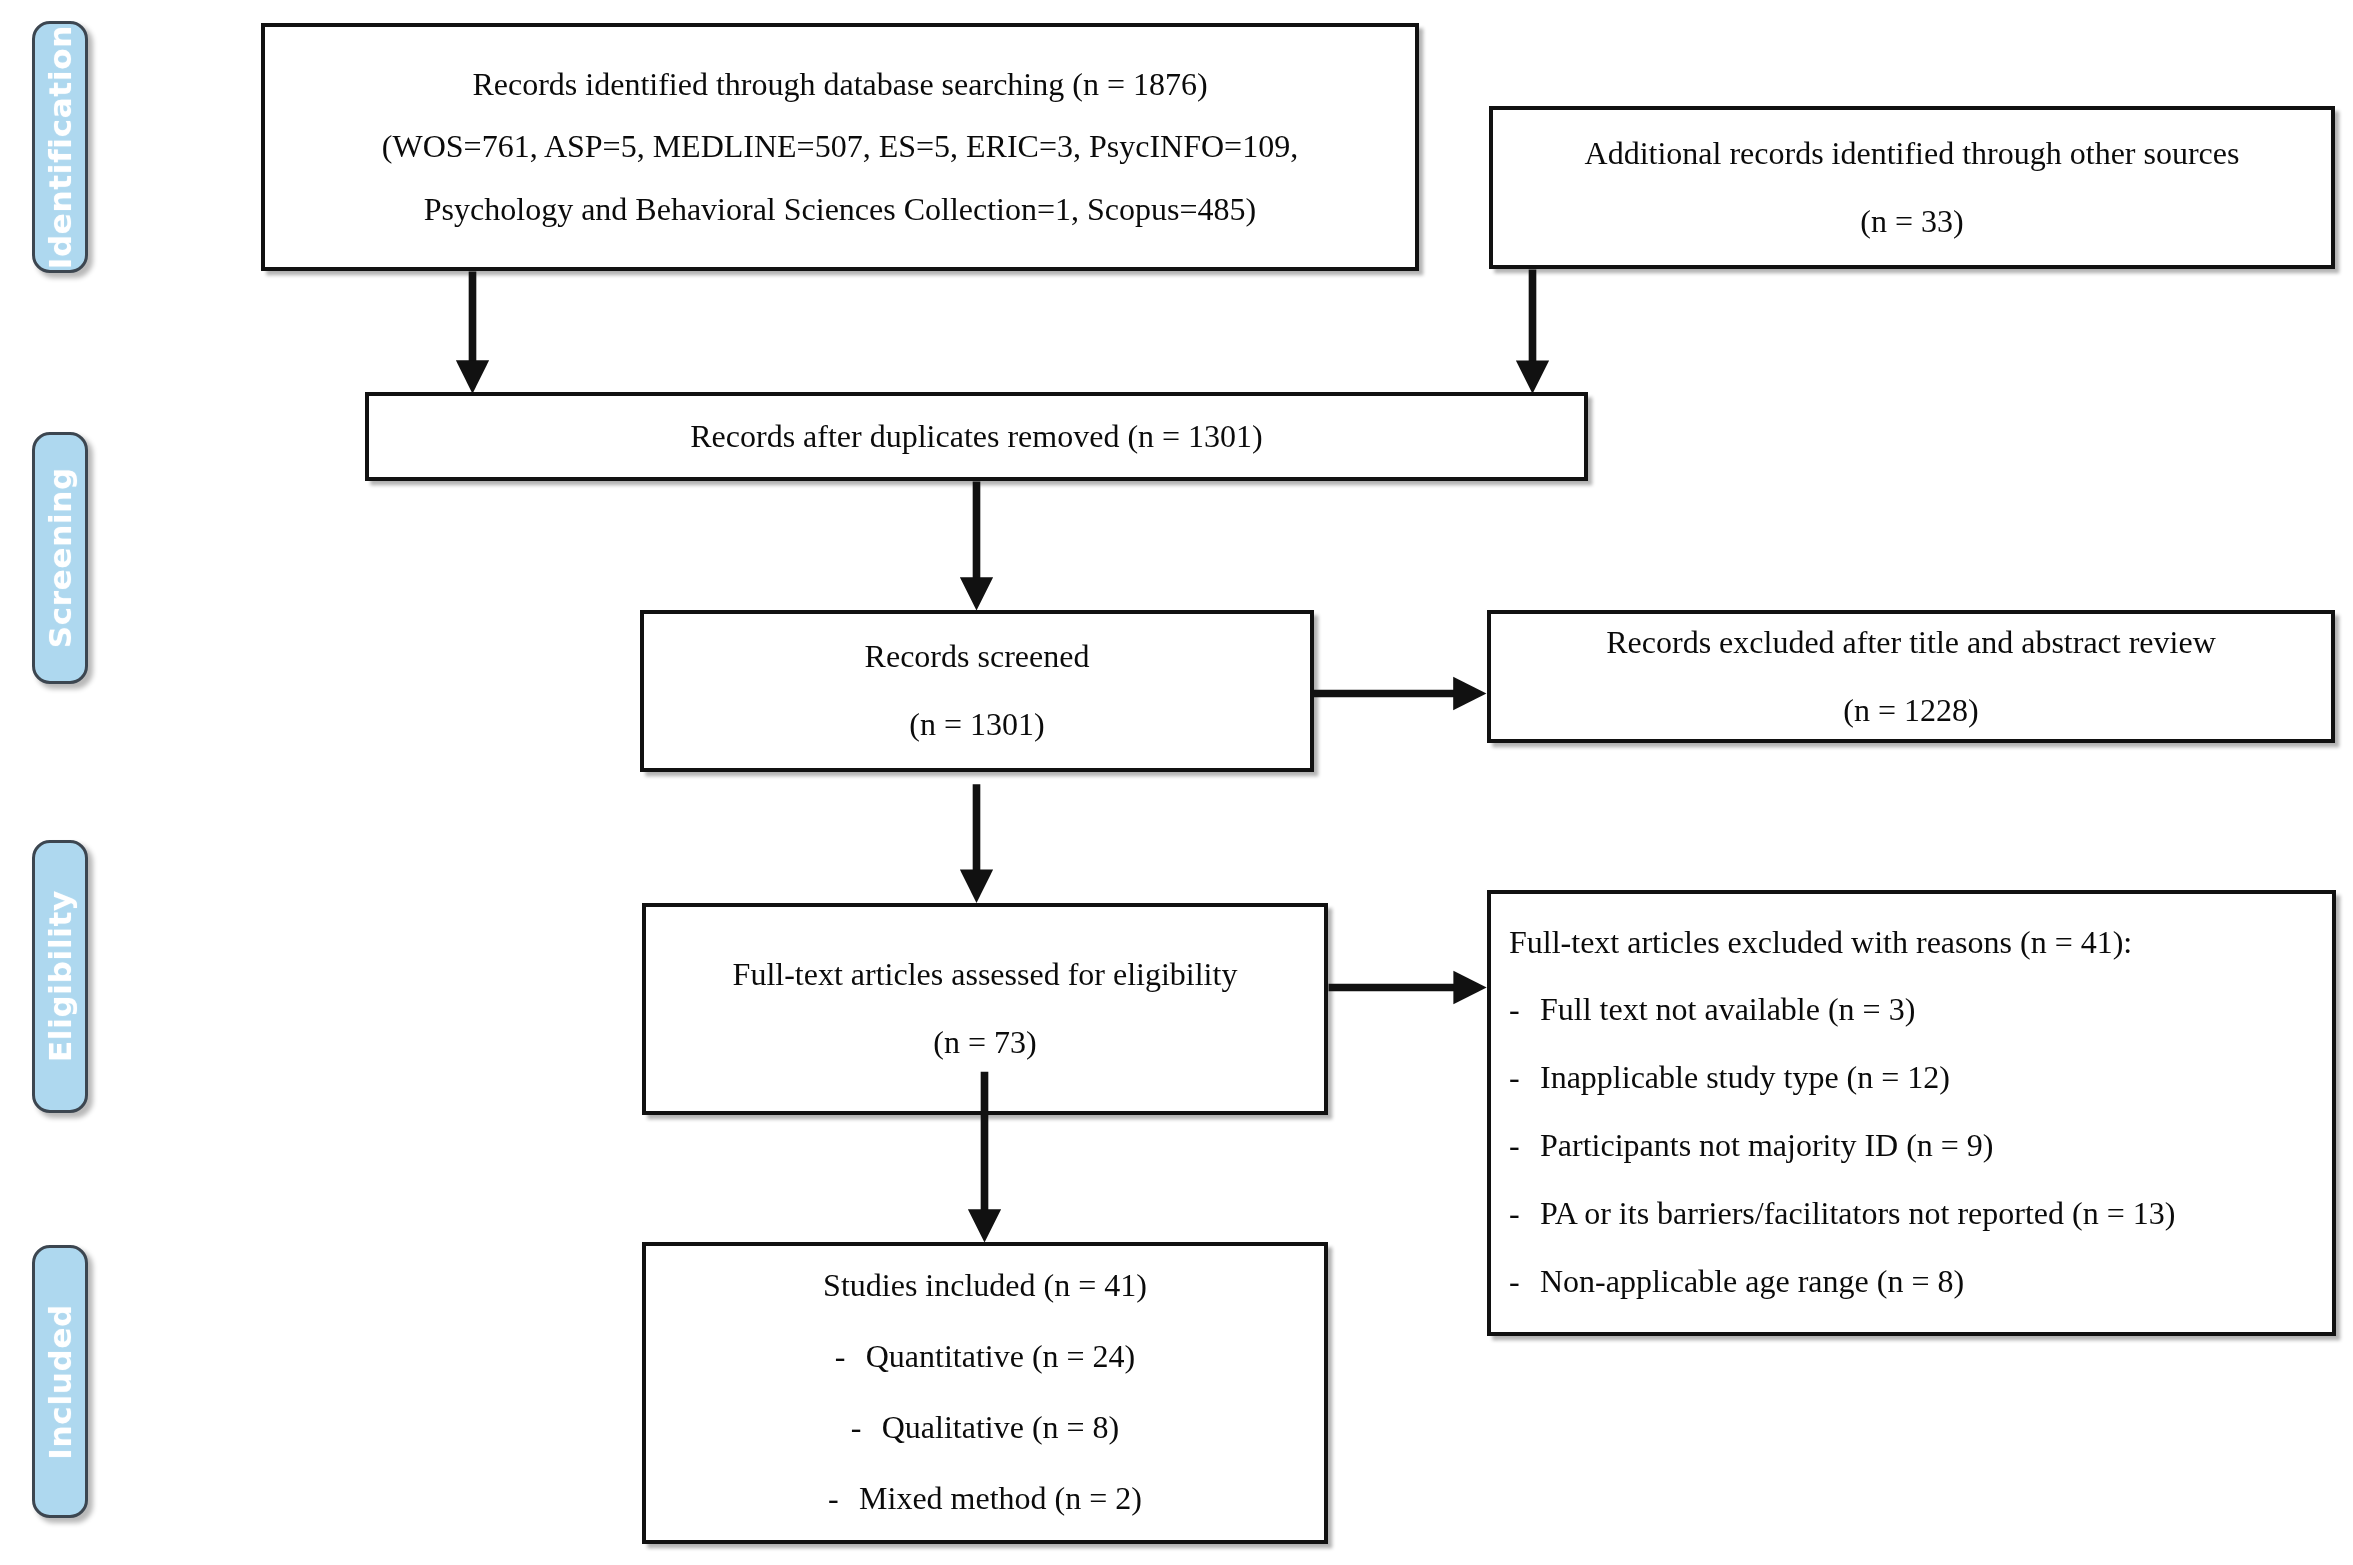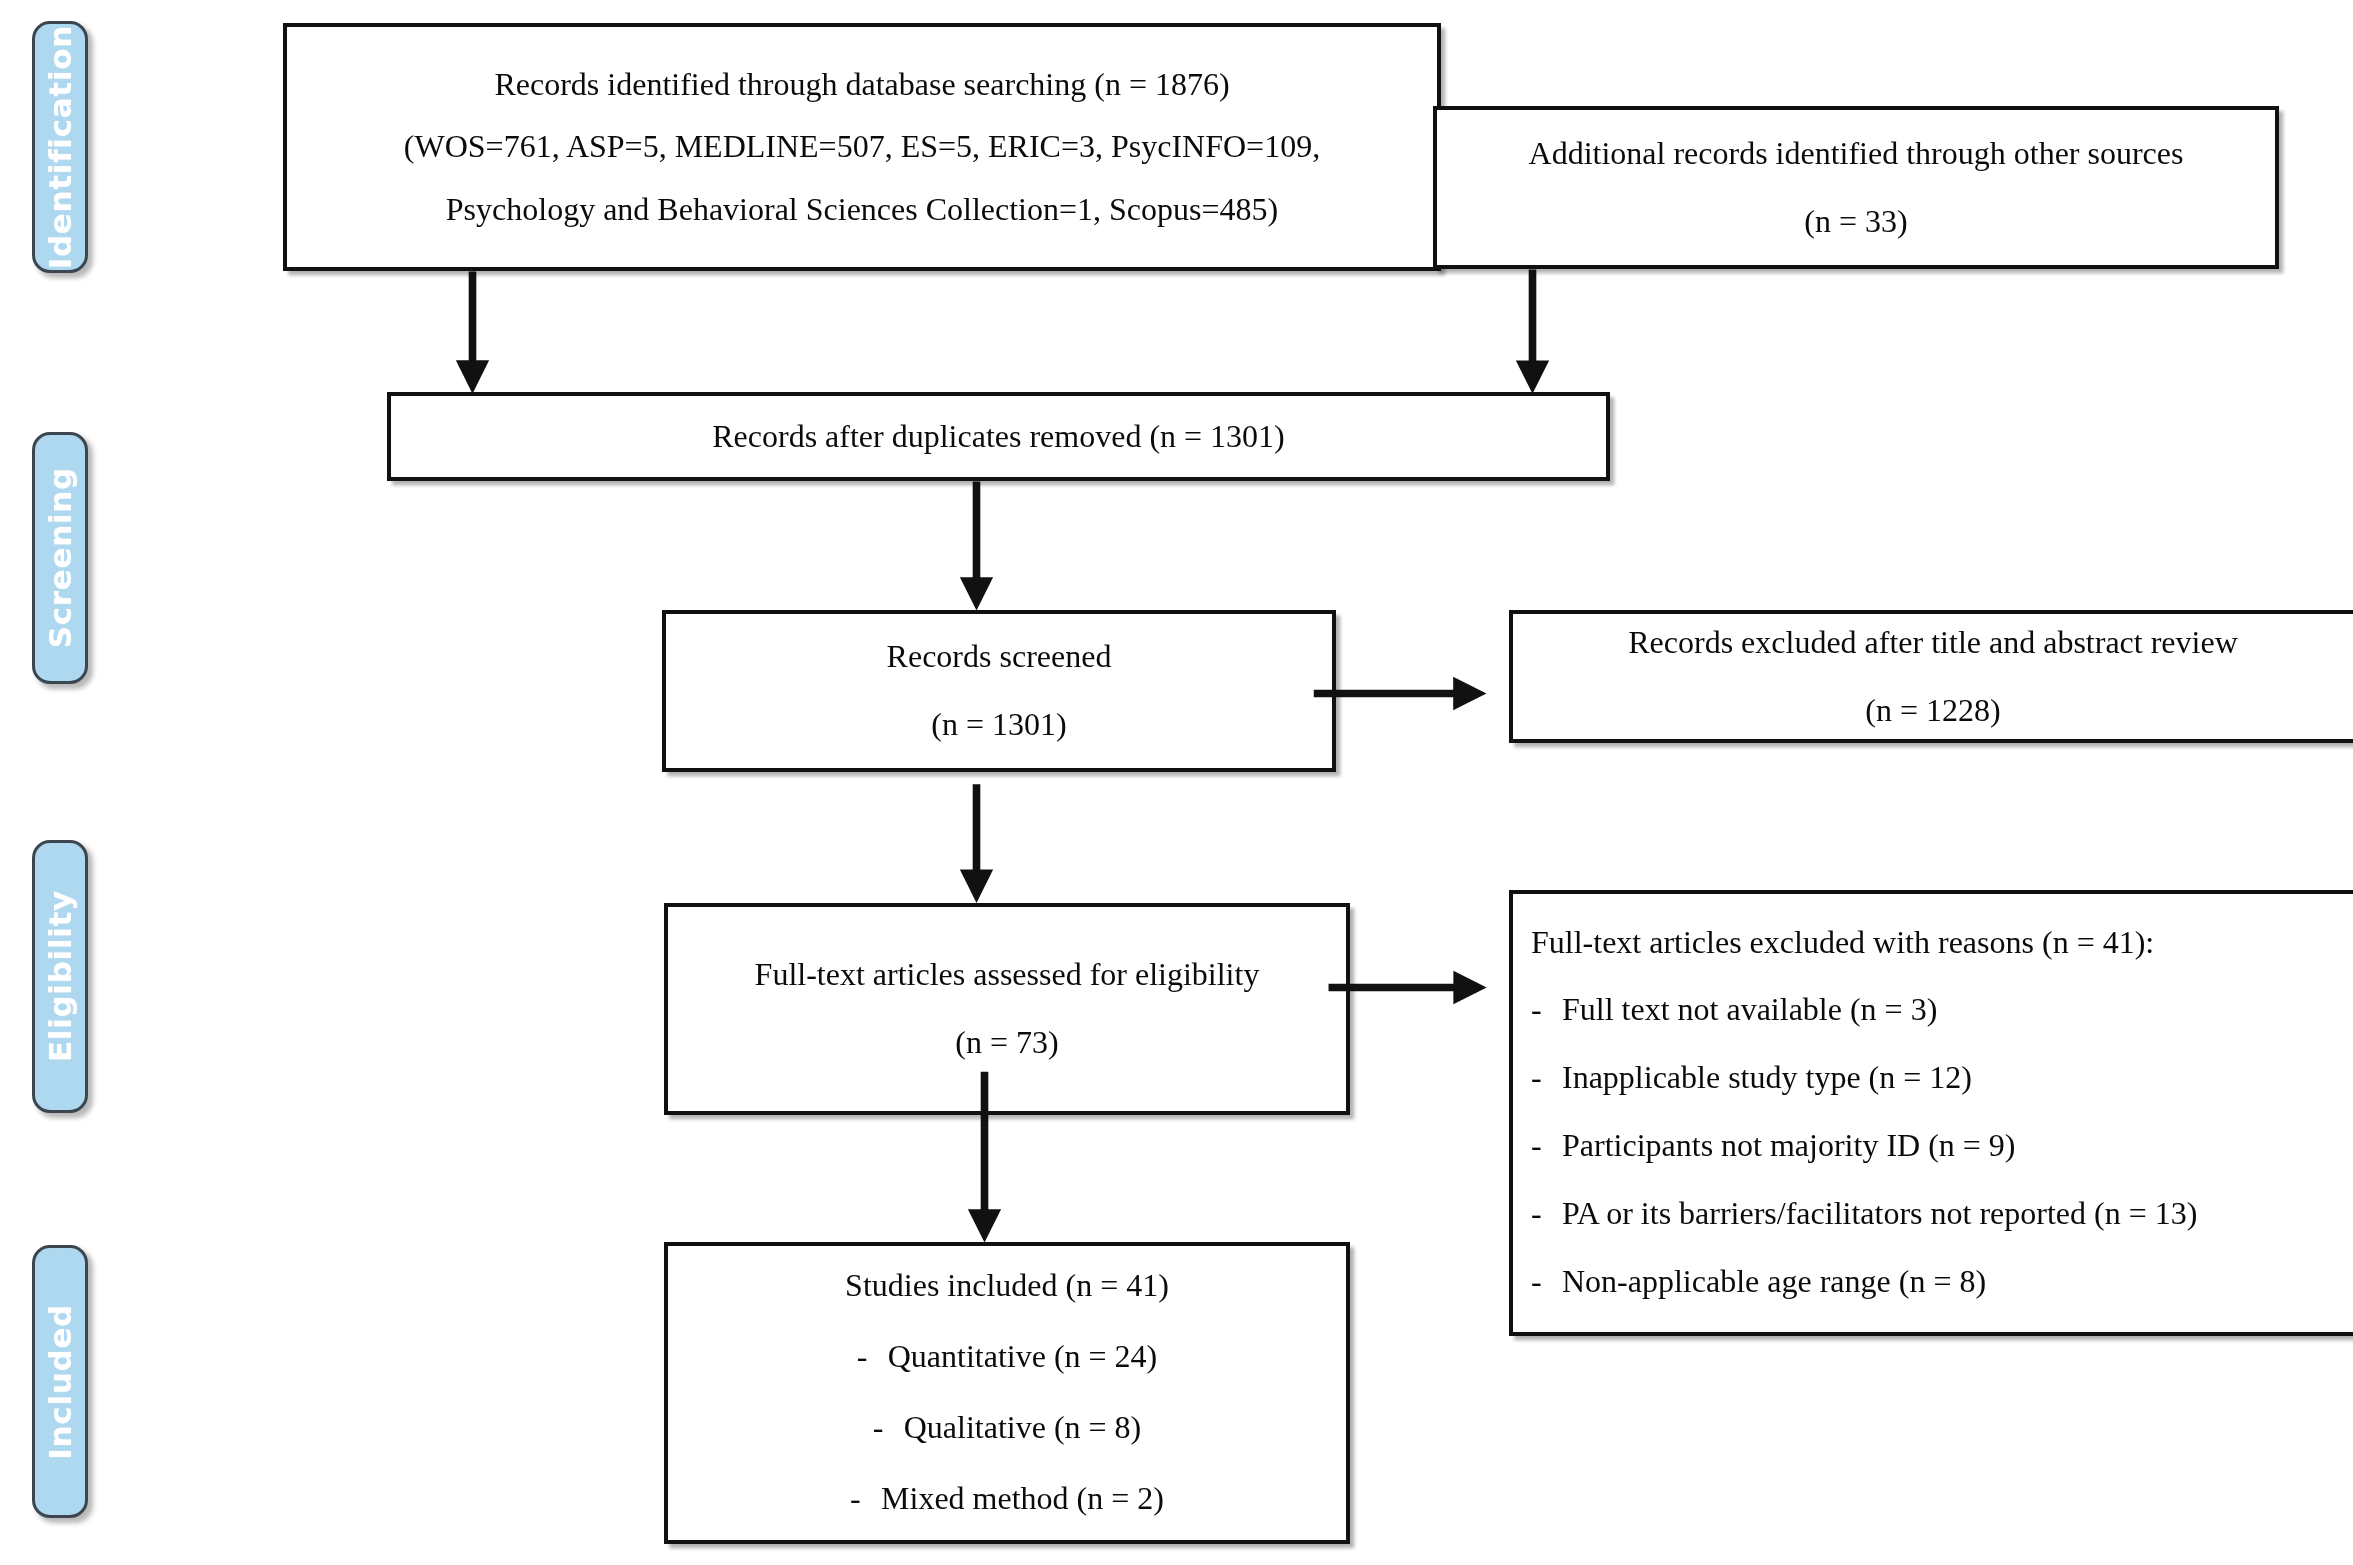--- a/index.html
+++ b/index.html
@@ -45,21 +45,20 @@
   
   .flow-box {
     position: absolute;
     box-sizing: border-box;
     background: #ffffff;
     border: 4.2px solid #111111;
     box-shadow: 4.9px 4.9px 3.5px rgba(0,0,0,0.30);
     display: flex;
     flex-direction: column;
     justify-content: center;
-    margin-left: 22px;
   }
   .flow-box.center-al { align-items: center; text-align: center; }
   .flow-box.left-al { align-items: flex-start; text-align: left; }
 
   .line {
     font-size: 32px;
     line-height: 1.05;
     color: #0b0b0b;
     white-space: nowrap;
   }
@@ -102,21 +101,21 @@
   <div class="stage-tab" style="left:31.5px; top:1245px; width:56px; height:273px;">
     <span class="vtext">Included</span>
   </div>
 
   <div class="flow-box center-al" style="left:261px; top:23px; width:1158px; height:248px; padding:0 21px;">
     <div class="line" style="margin-bottom:29px;">Records identified through database searching (n = 1876)</div>
     <div class="line" style="margin-bottom:29px;">(WOS=761, ASP=5, MEDLINE=507, ES=5, ERIC=3, PsycINFO=109,</div>
     <div class="line">Psychology and Behavioral Sciences Collection=1, Scopus=485)</div>
   </div>
 
-  <div class="flow-box center-al" style="left:1411px; top:106px; width:846px; height:163px; padding:0 1px;">
+  <div class="flow-box center-al" style="left:1489px; top:106px; width:846px; height:163px; padding:0 1px;">
     <div class="line" style="margin-bottom:34px;">Additional records identified through other sources</div>
     <div class="line">(n = 33)</div>
   </div>
 
   <div class="flow-box center-al" style="left:365px; top:392px; width:1223px; height:89px; padding:0 15.4px;align-items:center;">
     <div class="line">Records after duplicates removed (n = 1301)</div>
   </div>
 
   <div class="flow-box center-al" style="left:640px; top:610px; width:674px; height:162px; padding:0 15.4px;">
     <div class="line" style="margin-bottom:34px;">Records screened</div>

